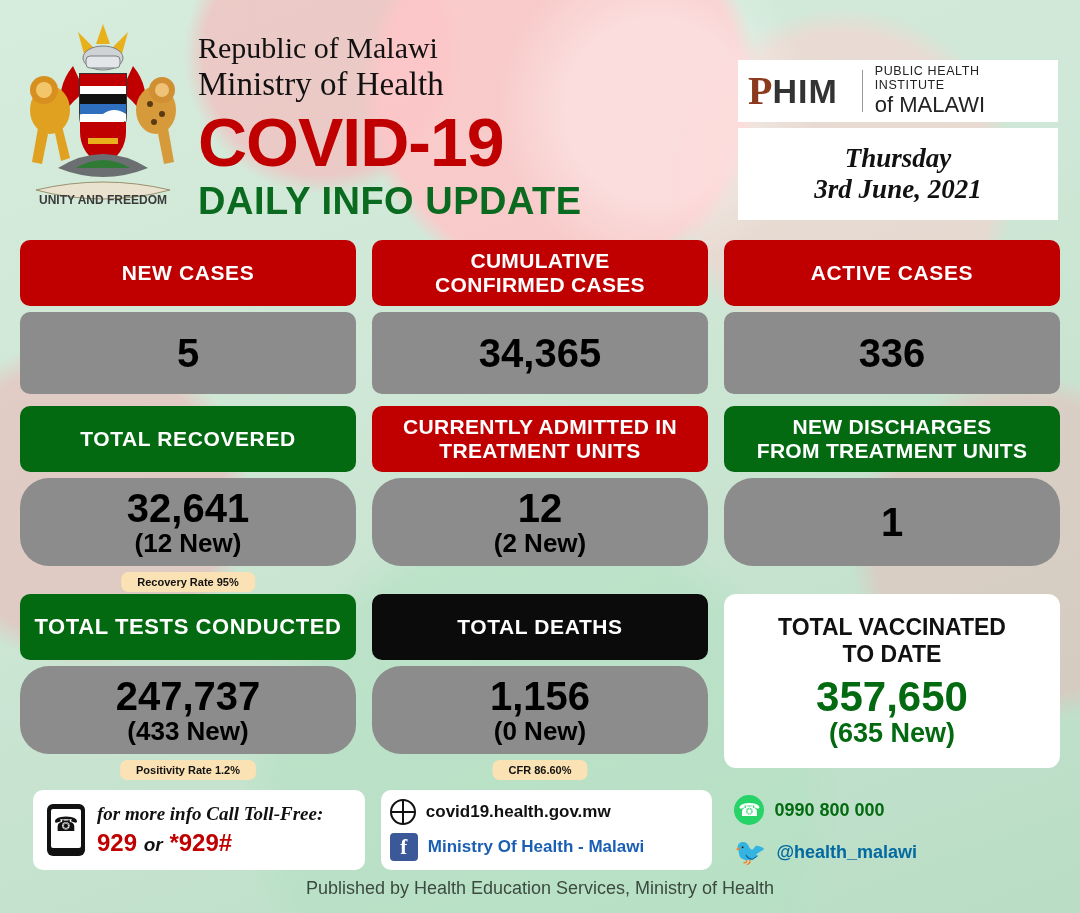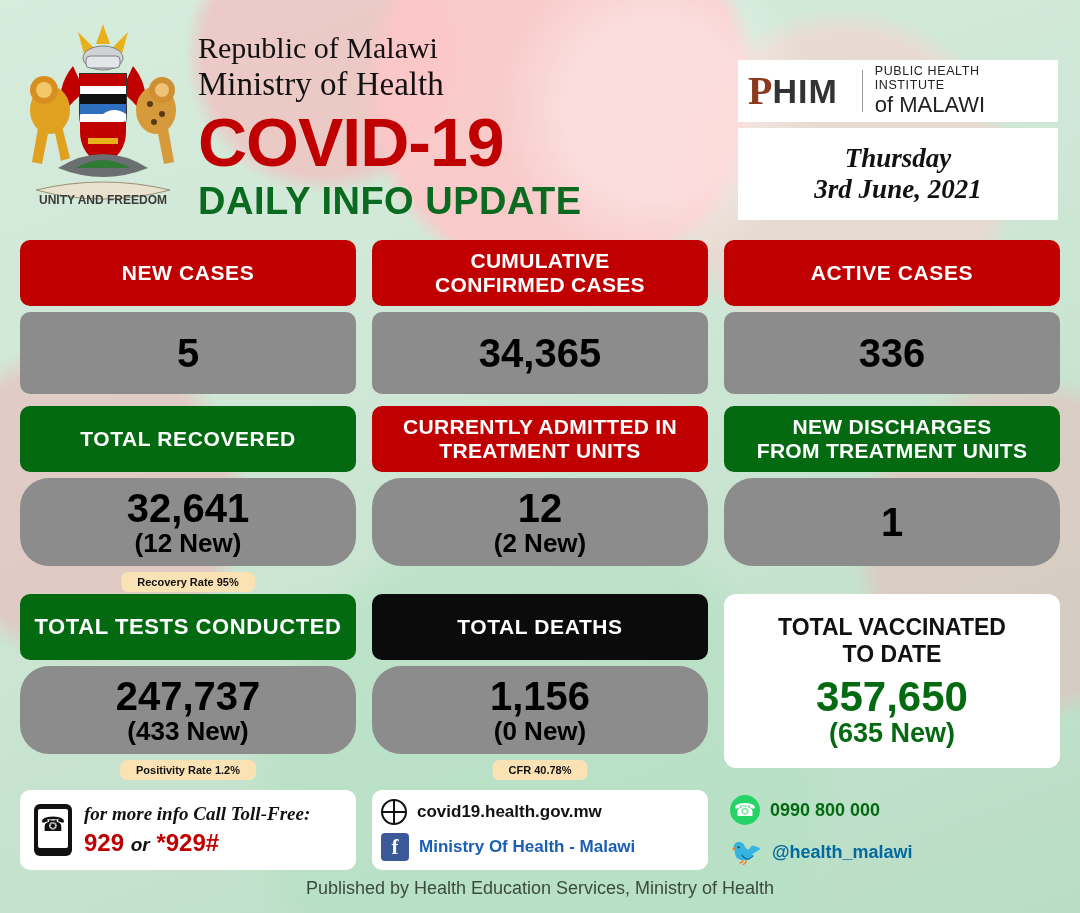--- a/index.html
+++ b/index.html
@@ -95,21 +95,21 @@
     background:#fff; border-radius: 12px; height: 174px;
     display:flex; flex-direction:column; align-items:center; justify-content:center; text-align:center;
   }
   .wc-title { font-size: 23px; font-weight: bold; color:#111; line-height:1.15; }
   .wc-num { font-size: 42px; font-weight: bold; color:#046A11; margin-top: 8px; line-height:1.05;}
   .wc-sub { font-size: 27px; font-weight: bold; color:#046A11; line-height:1.05;}
 
   
   .footer { position:absolute; left:20px; top: 790px; width: 1040px; height: 80px; display:flex; gap: 16px; }
   .f-call {
-    width: 336px; background:#fff; border-radius:10px; display:flex; align-items:center; padding: 4px 14px; gap: 12px;
+    width: 336px; background:#fff; border-radius:10px; display:flex; align-items:center; padding: 4px 14px; gap: 12px; margin-left: 13px;
   }
   .phone-ico { width: 38px; height: 52px; background:#111; border-radius:6px; position:relative; flex:none; }
   .phone-ico:before{ content:""; position:absolute; left:4px; top:5px; right:4px; bottom:8px; background:#fff; border-radius:2px;}
   .phone-ico:after{ content:"\260E"; position:absolute; left:0; right:0; top:8px; text-align:center; font-size:20px; color:#111; }
   .call-txt-1 { font-family:"Liberation Serif", serif; font-style: italic; font-weight:bold; font-size: 19px; color:#111; }
   .call-row { margin-top: 4px; font-weight:bold; font-size: 24px; color:#c00000; }
   .call-or { color:#111; font-style: italic; font-size: 19px; font-weight:bold; }
   .f-web {
     width: 336px; background:#fff; border-radius:10px; padding: 8px 9px; display:flex; flex-direction:column; justify-content:center; gap:8px;
   }
@@ -282,21 +282,21 @@
           <div class="val-sub">(433 New)</div>
         </div>
         <div class="pill" style="top:166px">Positivity Rate 1.2%</div>
       </div>
       <div class="cell">
         <div class="cap black cap-1line">TOTAL DEATHS</div>
         <div class="val val-h88">
           <div class="val-big">1,156</div>
           <div class="val-sub">(0 New)</div>
         </div>
-        <div class="pill" style="top:166px">CFR 40.78%</div>
+        <div class="pill" style="top:166px">CFR 86.60%</div>
       </div>
       <div class="cell">
         <div class="white-card">
           <div class="wc-title">TOTAL VACCINATED</div>
           <div class="wc-title">TO DATE</div>
           <div class="wc-num">357,650</div>
           <div class="wc-sub">(635 New)</div>
         </div>
       </div>
     </div>

